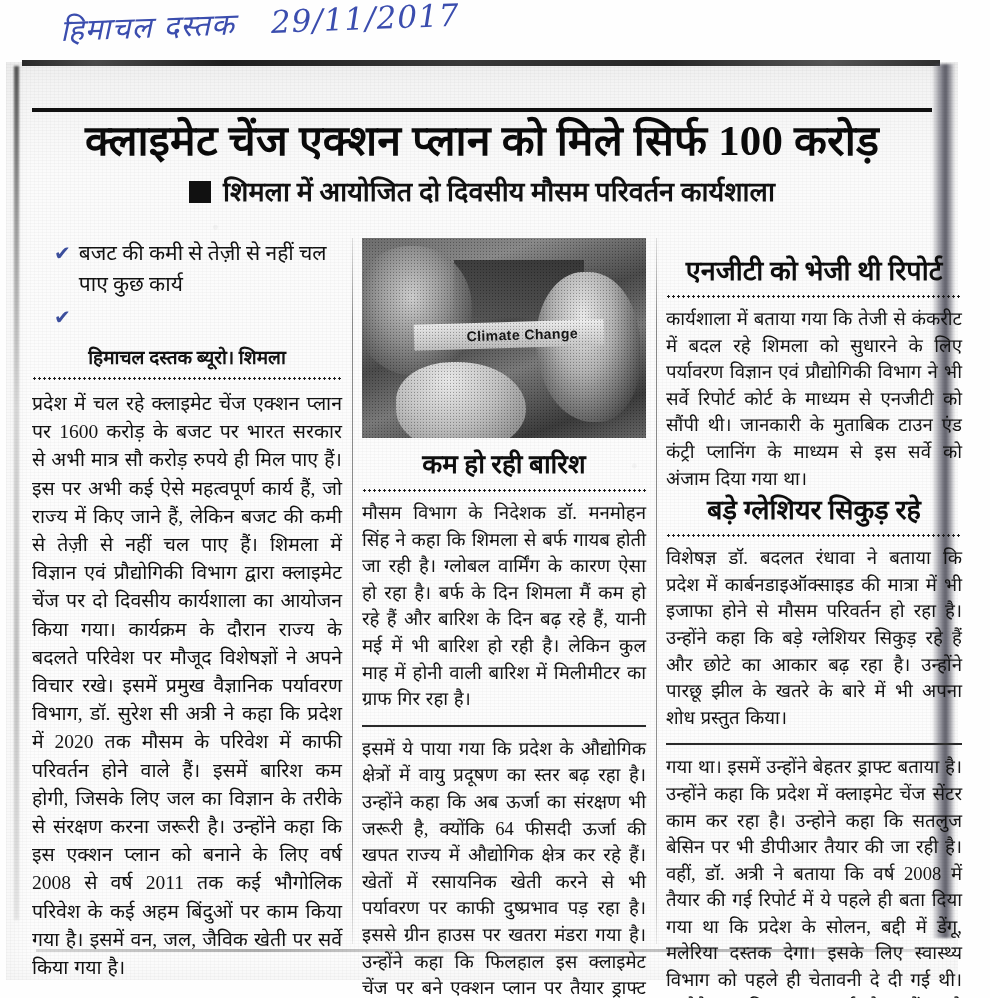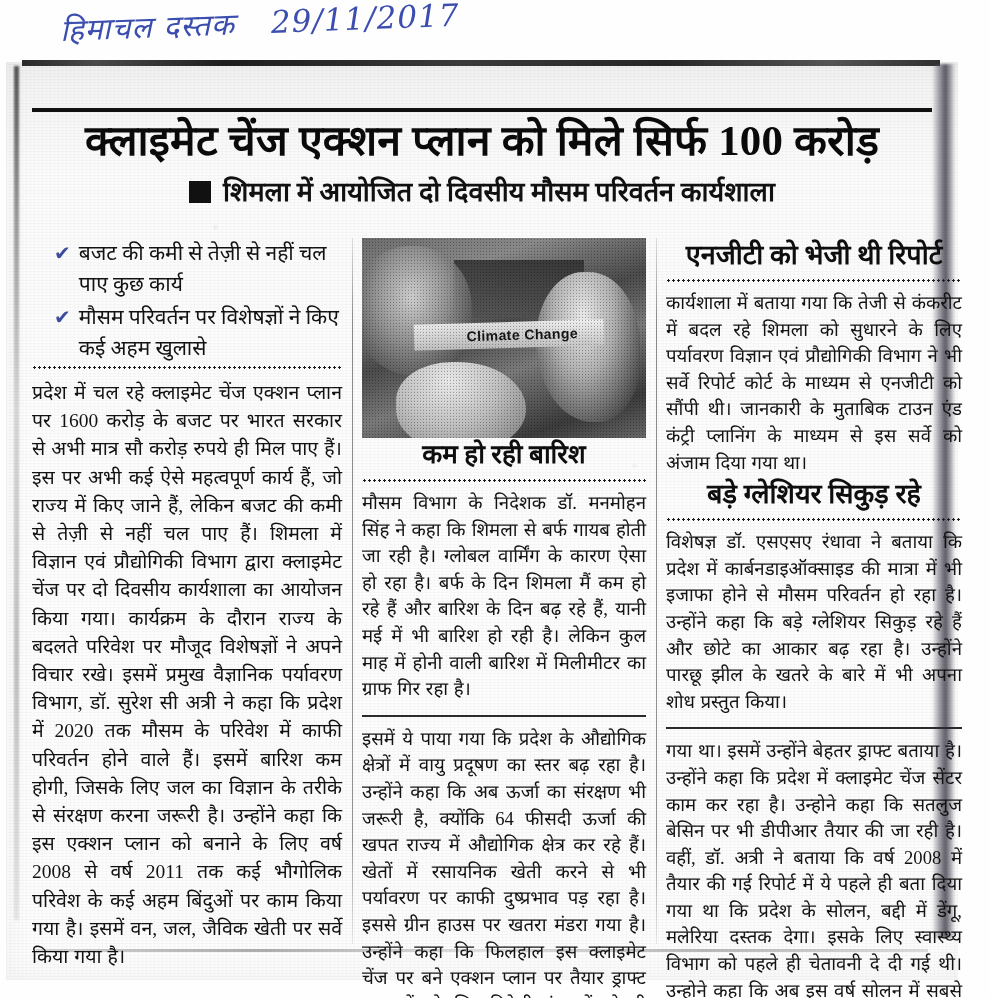--- a/index.html
+++ b/index.html
@@ -203,30 +203,30 @@
     box-sizing: border-box;
   }
   #photo-banner-text {
     font-family: "Liberation Sans", sans-serif;
     font-weight: bold; font-size: 14px; color: #1b1b1b;
     letter-spacing: .4px;
   }
 
   .section-head {
     text-align: center; font-weight: bold; font-size: 26px; line-height: 34px;
-    color: #0e0e0e; 
+    color: #0e0e0e; margin-top: 10px;
   }
   #col-mid .body, #col-right .body { font-size: 18.6px; line-height: 26.6px; }
   .gap-rule { margin: 7px 0 8px 0; }
 
   
   #col-right {
     position: absolute; left: 634px; top: 0; width: 296px; bottom: 0;
   }
-  #col-right .section-head { margin-top: 0; font-size: 27px; }
+  #col-right .section-head { margin-top: 16px; font-size: 27px; }
 </style>
 </head>
 <body>
 
 <div id="scan-page">
 
   <div id="handwriting">
     <span>हिमाचल दस्तक</span><span class="hw-date">29/11/2017</span>
   </div>
 
@@ -251,23 +251,23 @@
       <div class="vrule" style="left:320px"></div>
       <div class="vrule" style="left:624px"></div>
 
       <div id="col-left">
         <div class="bullet-row">
           <span class="check-icon">✔</span>
           <span class="bullet-text">बजट की कमी से तेज़ी से नहीं चल पाए कुछ कार्य</span>
         </div>
         <div class="bullet-row">
           <span class="check-icon">✔</span>
-          <span class="bullet-text">मौसम परिवर्तन पर विशेषज्ञों ने किए कई अहम खुलासे</span>
         </div>
 
+        <div id="byline">हिमाचल दस्तक ब्यूरो। शिमला</div>
         <div class="rule-dots"></div>
 
         <div class="body">प्रदेश में चल रहे क्लाइमेट चेंज एक्शन प्लान पर 1600 करोड़ के बजट पर भारत सरकार से अभी मात्र सौ करोड़ रुपये ही मिल पाए हैं। इस पर अभी कई ऐसे महत्वपूर्ण कार्य हैं, जो राज्य में किए जाने हैं, लेकिन बजट की कमी से तेज़ी से नहीं चल पाए हैं। शिमला में विज्ञान एवं प्रौद्योगिकी विभाग द्वारा क्लाइमेट चेंज पर दो दिवसीय कार्यशाला का आयोजन किया गया। कार्यक्रम के दौरान राज्य के बदलते परिवेश पर मौजूद विशेषज्ञों ने अपने विचार रखे। इसमें प्रमुख वैज्ञानिक पर्यावरण विभाग, डॉ. सुरेश सी अत्री ने कहा कि प्रदेश में 2020 तक मौसम के परिवेश में काफी परिवर्तन होने वाले हैं। इसमें बारिश कम होगी, जिसके लिए जल का विज्ञान के तरीके से संरक्षण करना जरूरी है। उन्होंने कहा कि इस एक्शन प्लान को बनाने के लिए वर्ष 2008 से वर्ष 2011 तक कई भौगोलिक परिवेश के कई अहम बिंदुओं पर काम किया गया है। इसमें वन, जल, जैविक खेती पर सर्वे किया गया है।</div>
       </div>
 
       <div id="col-mid">
         <div id="photo">
           <div class="blob-d"></div>
           <div class="blob-a"></div>
           <div class="blob-b"></div>
@@ -286,21 +286,21 @@
         <div class="body">इसमें ये पाया गया कि प्रदेश के औद्योगिक क्षेत्रों में वायु प्रदूषण का स्तर बढ़ रहा है। उन्होंने कहा कि अब ऊर्जा का संरक्षण भी जरूरी है, क्योंकि 64 फीसदी ऊर्जा की खपत राज्य में औद्योगिक क्षेत्र कर रहे हैं। खेतों में रसायनिक खेती करने से भी पर्यावरण पर काफी दुष्प्रभाव पड़ रहा है। इससे ग्रीन हाउस पर खतरा मंडरा गया है। उन्होंने कहा कि फिलहाल इस क्लाइमेट चेंज पर बने एक्शन प्लान पर तैयार ड्राफ्ट पर कमेंट के लिए विदेशी संस्थानों को भी भेजा</div>
       </div>
 
       <div id="col-right">
         <div class="section-head">एनजीटी को भेजी थी रिपोर्ट</div>
         <div class="rule-dots gap-rule"></div>
         <div class="body">कार्यशाला में बताया गया कि तेजी से कंकरीट में बदल रहे शिमला को सुधारने के लिए पर्यावरण विज्ञान एवं प्रौद्योगिकी विभाग ने भी सर्वे रिपोर्ट कोर्ट के माध्यम से एनजीटी को सौंपी थी। जानकारी के मुताबिक टाउन एंड कंट्री प्लानिंग के माध्यम से इस सर्वे को अंजाम दिया गया था।</div>
 
         <div class="section-head" style="margin-top:1px">बड़े ग्लेशियर सिकुड़ रहे</div>
         <div class="rule-dots gap-rule"></div>
-        <div class="body">विशेषज्ञ डॉ. एसएसए रंधावा ने बताया कि प्रदेश में कार्बनडाइऑक्साइड की मात्रा में भी इजाफा होने से मौसम परिवर्तन हो रहा है। उन्होंने कहा कि बड़े ग्लेशियर सिकुड़ रहे हैं और छोटे का आकार बढ़ रहा है। उन्होंने पारछू झील के खतरे के बारे में भी अपना शोध प्रस्तुत किया।</div>
+        <div class="body">विशेषज्ञ डॉ. बदलत रंधावा ने बताया कि प्रदेश में कार्बनडाइऑक्साइड की मात्रा में भी इजाफा होने से मौसम परिवर्तन हो रहा है। उन्होंने कहा कि बड़े ग्लेशियर सिकुड़ रहे हैं और छोटे का आकार बढ़ रहा है। उन्होंने पारछू झील के खतरे के बारे में भी अपना शोध प्रस्तुत किया।</div>
 
         <div class="rule-h" style="margin:12px 0 9px 0"></div>
         <div class="body">गया था। इसमें उन्होंने बेहतर ड्राफ्ट बताया है। उन्होंने कहा कि प्रदेश में क्लाइमेट चेंज सेंटर काम कर रहा है। उन्होने कहा कि सतलुज बेसिन पर भी डीपीआर तैयार की जा रही है। वहीं, डॉ. अत्री ने बताया कि वर्ष 2008 में तैयार की गई रिपोर्ट में ये पहले ही बता दिया गया था कि प्रदेश के सोलन, बद्दी में डेंगू, मलेरिया दस्तक देगा। इसके लिए स्वास्थ्य विभाग को पहले ही चेतावनी दे दी गई थी। उन्होने कहा कि अब इस वर्ष सोलन में सबसे ज्यादा मामले देखने में आ रहे हैं।</div>
       </div>
 
     </div>
 
     <div id="grain"></div>
   </div>
 </div>

